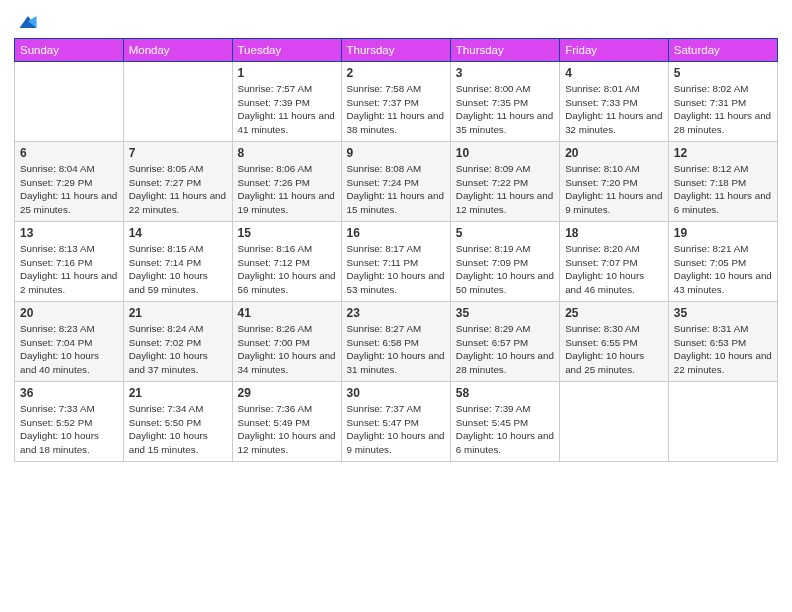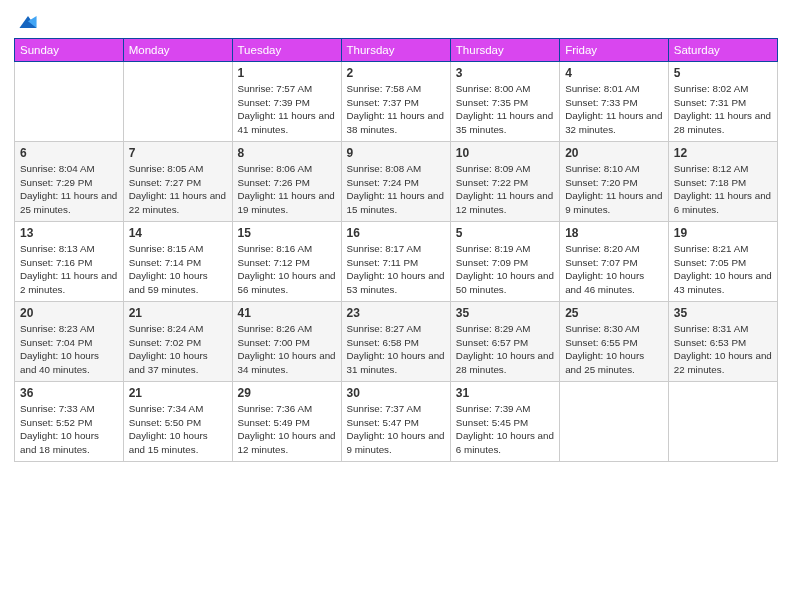--- a/index.html
+++ b/index.html
@@ -263,21 +263,21 @@
           </td>
           <td>
             <div class="day-num">29</div>
             <div class="day-info">Sunrise: 7:36 AM<br>Sunset: 5:49 PM<br>Daylight: 10 hours and 12 minutes.</div>
           </td>
           <td>
             <div class="day-num">30</div>
             <div class="day-info">Sunrise: 7:37 AM<br>Sunset: 5:47 PM<br>Daylight: 10 hours and 9 minutes.</div>
           </td>
           <td>
-            <div class="day-num">31</div>
+            <div class="day-num">58</div>
             <div class="day-info">Sunrise: 7:39 AM<br>Sunset: 5:45 PM<br>Daylight: 10 hours and 6 minutes.</div>
           </td>
           <td class="empty-cell"></td>
           <td class="empty-cell"></td>
         </tr>
       </tbody>
   </table>
 </div>
 
 </body></html>

